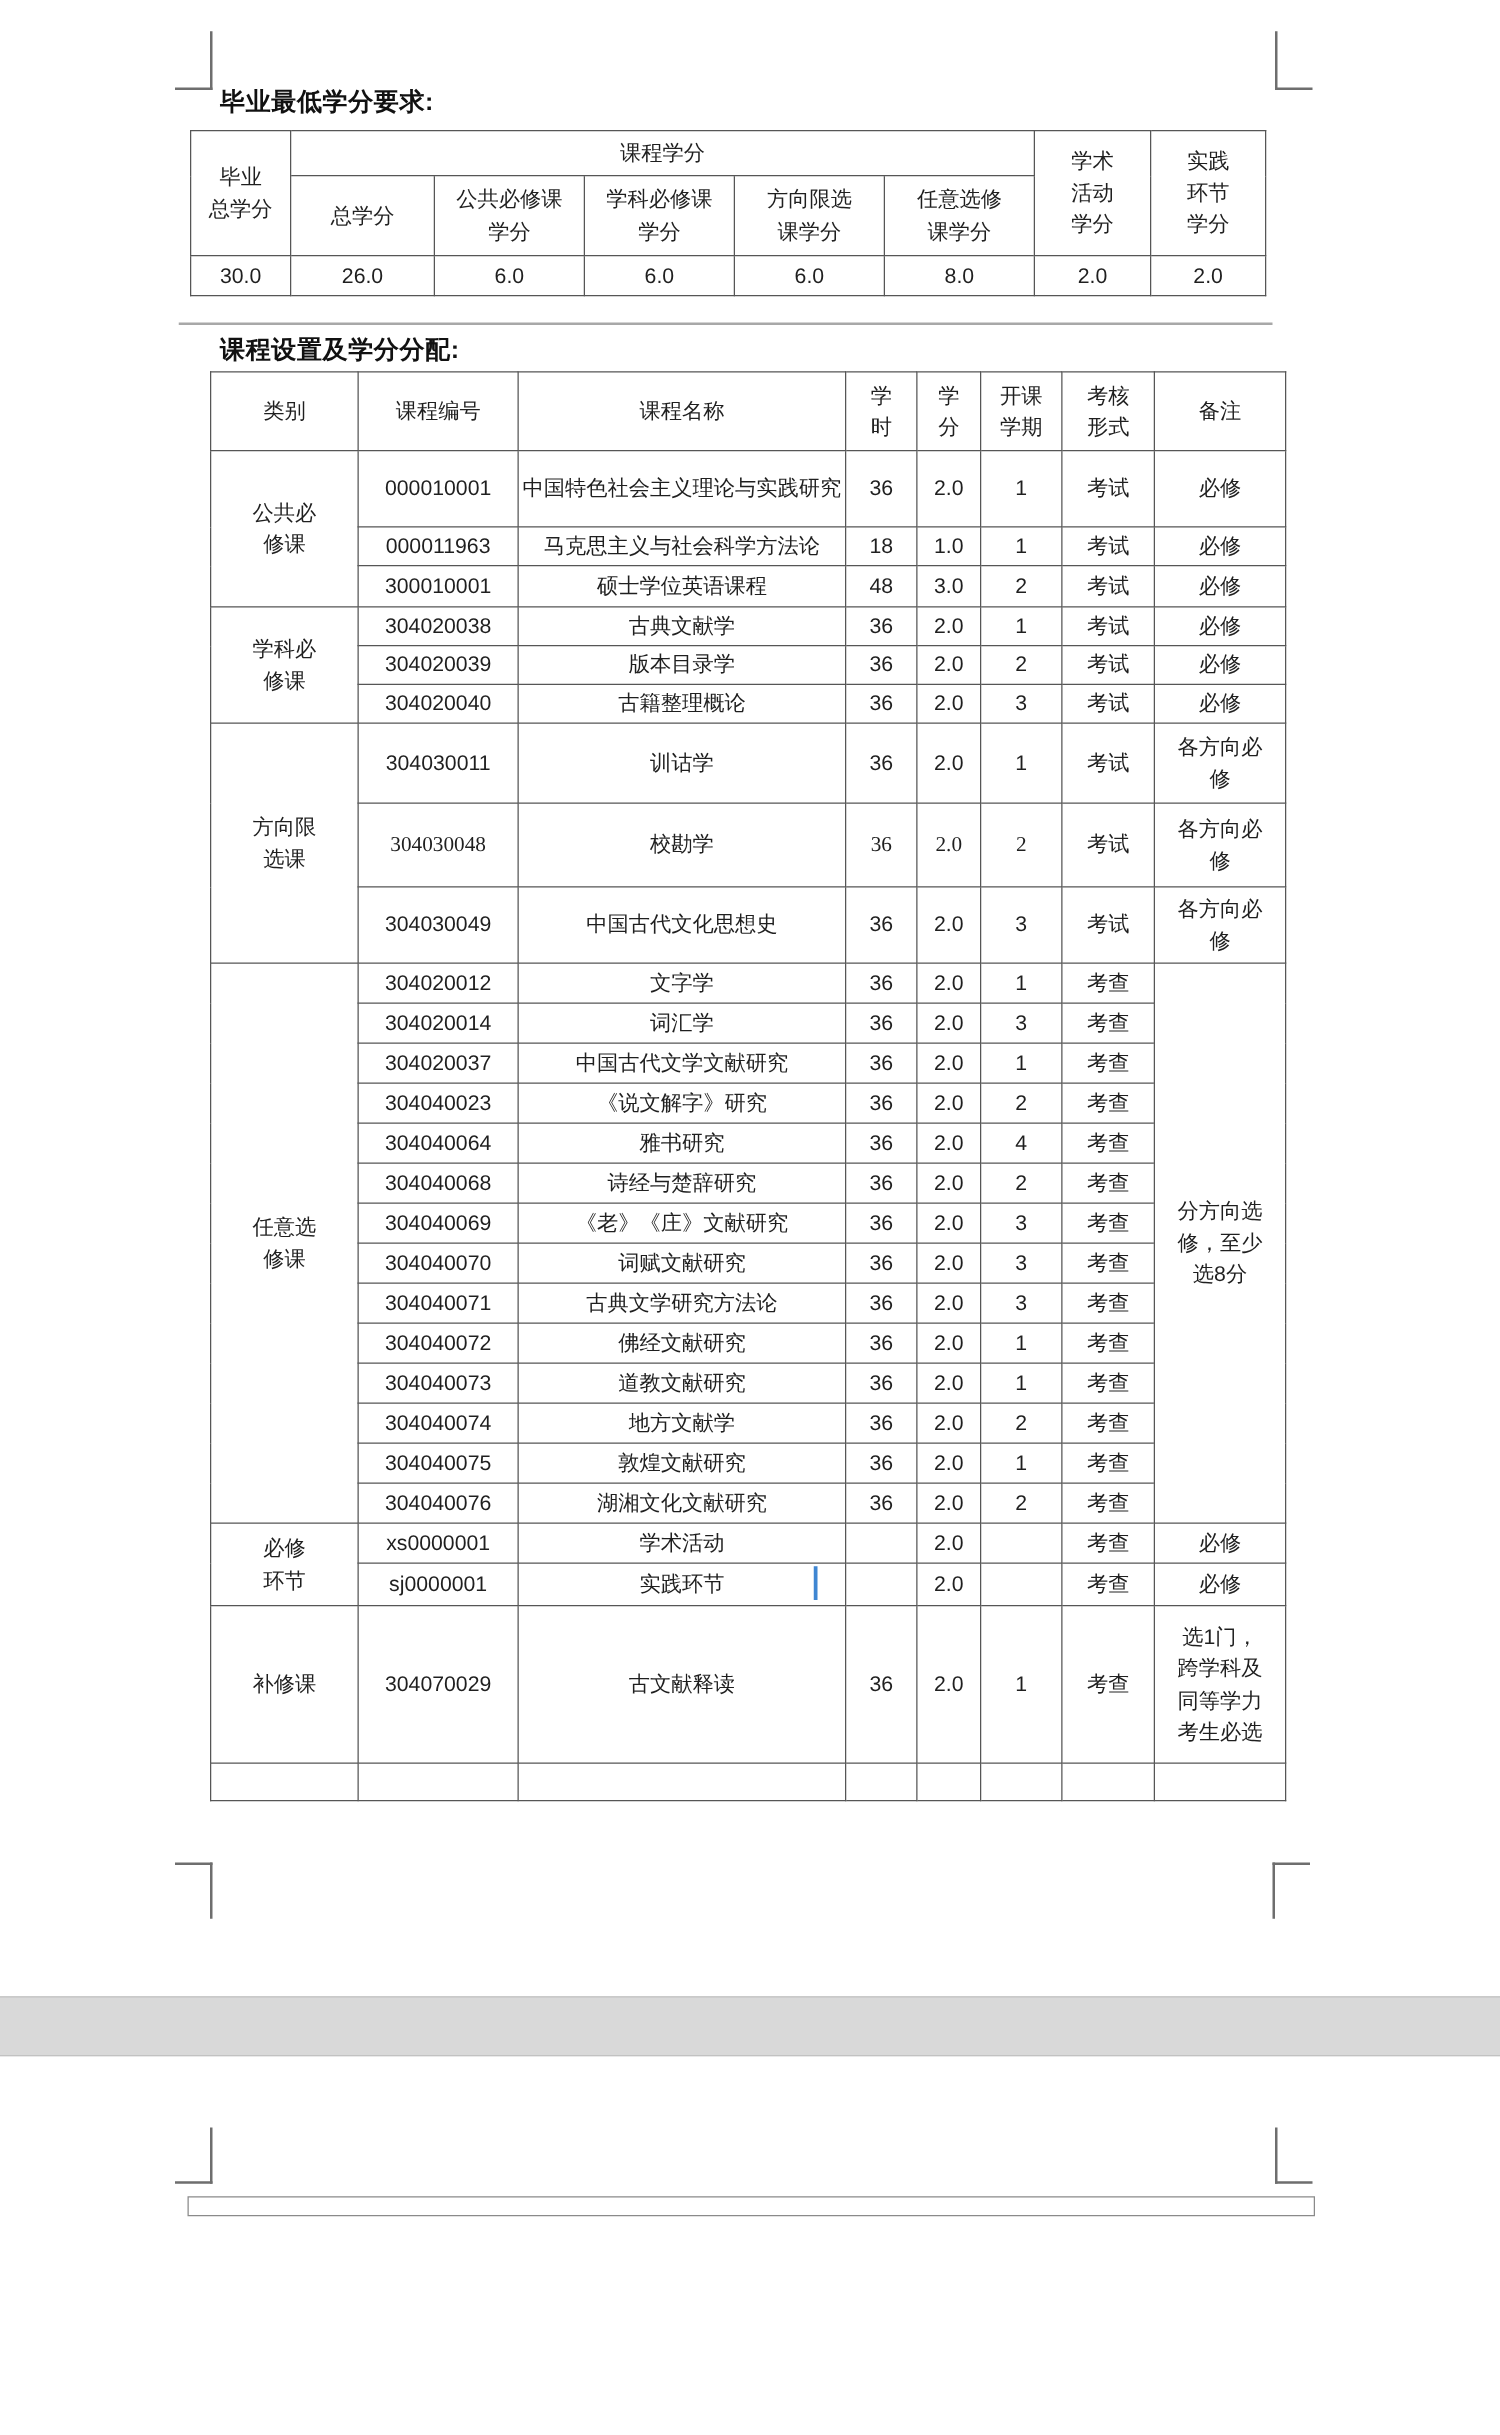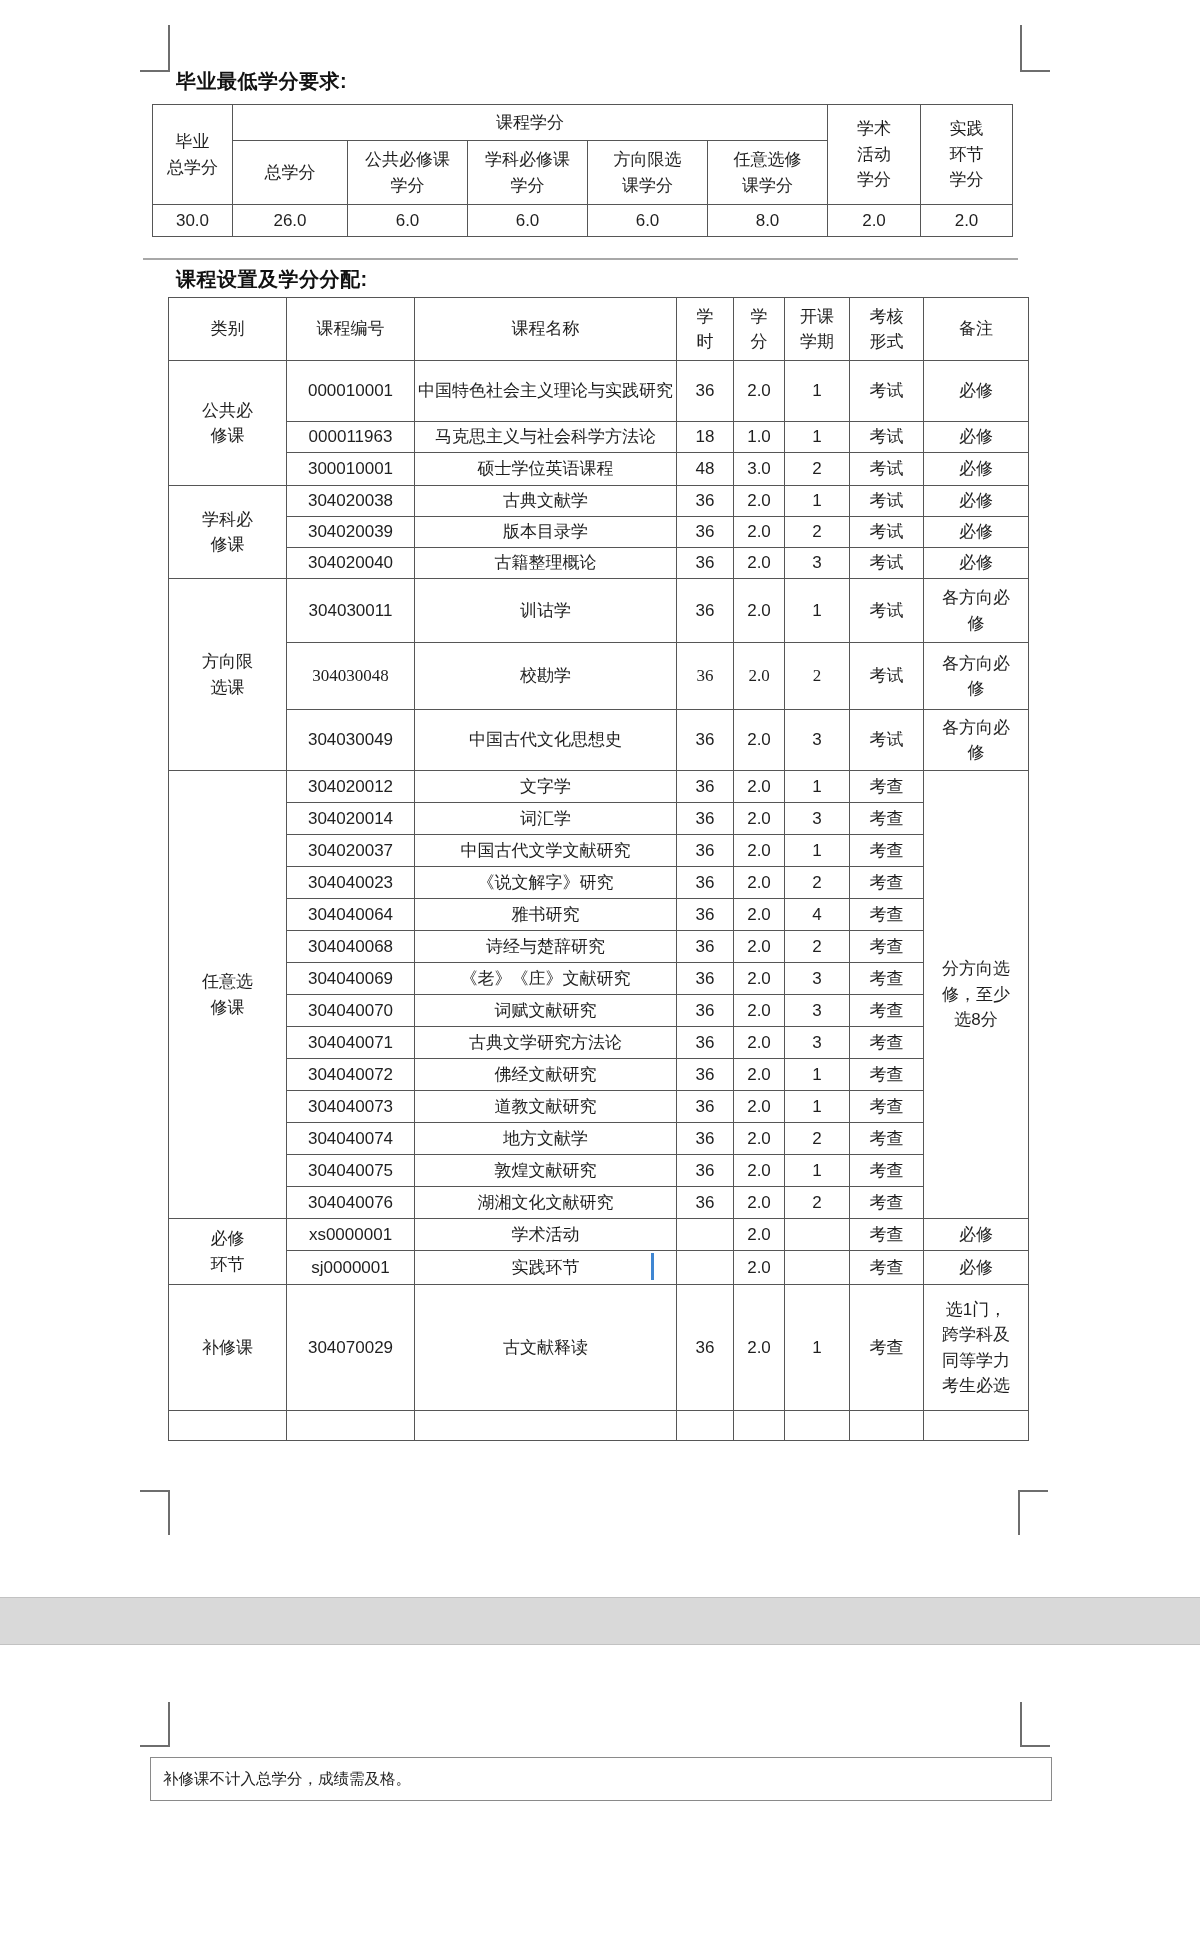--- a/index.html
+++ b/index.html
@@ -362,14 +362,13 @@
   </table>
 
 <div class="caret" style="left:651px;top:1253px;height:27px;"></div>
 
 <div class="band" style="top:1597px;height:46px;"></div>
 
 <div class="mark tl abs" style="left:140px;top:1702px;width:28px;height:43px;"></div>
 <div class="mark tr abs" style="left:1020px;top:1702px;width:28px;height:43px;"></div>
 
 <div class="note" style="left:150px;top:1757px;width:876px;">
-  <div>补修课不计入总学分，成绩需及格。</div>
 </div>
 
 </body></html>

